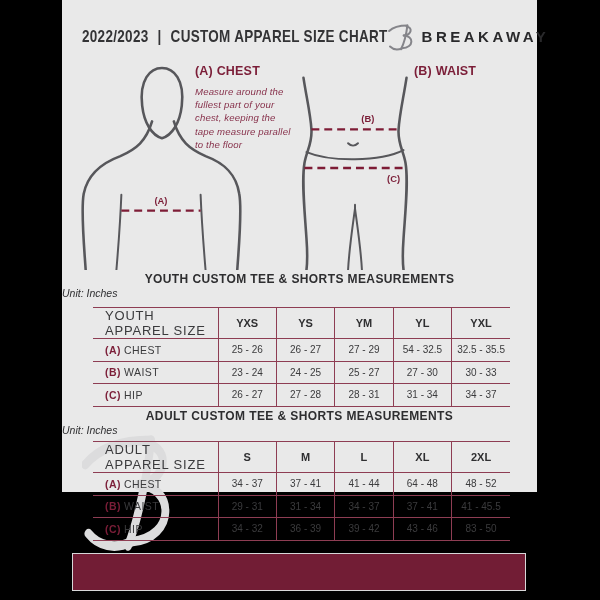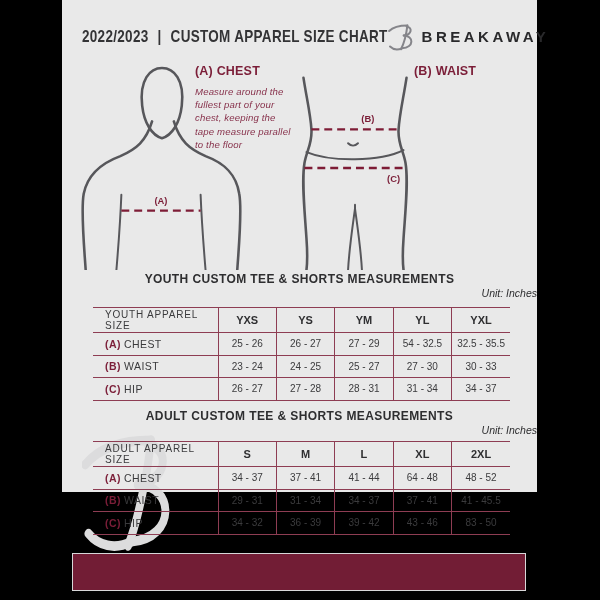--- a/index.html
+++ b/index.html
@@ -46,34 +46,34 @@
 
   .instr{position:absolute;}
   .instr-h{font-weight:bold;font-size:12.5px;color:var(--maroon-text);
     letter-spacing:.2px;margin-bottom:7px;}
   .instr-b{font-style:italic;font-size:9.6px;line-height:1.38;color:var(--instr);
     white-space:pre-line;letter-spacing:.15px;}
 
   
   .sec-title{position:absolute;left:0;width:475px;text-align:center;
     font-weight:bold;font-size:12px;color:#2e2e30;letter-spacing:.4px;}
-  .sec-unit{position:absolute;left:0;width:475px;text-align:right;
+  .sec-unit{position:absolute;left:0;width:475px;text-align:left;
     font-style:italic;font-size:10.5px;color:#2e2e30;}
 
   
   table.sizes{position:absolute;left:31px;width:417px;border-collapse:collapse;
     table-layout:fixed;}
   table.sizes col.c0{width:125px;}
   table.sizes col.cn{width:58.4px;}
   table.sizes th,table.sizes td{border-top:1.5px solid var(--line);
     border-bottom:1.5px solid var(--line);background:transparent;}
   table.sizes th+th,table.sizes td+td{border-left:1.4px solid var(--line);margin-left:24px;}
   table.sizes thead th{height:25px;font-weight:bold;font-size:11px;color:#2f2f31;
     text-align:center;}
-  table.sizes thead th:first-child{font-weight:normal;font-size:10px;
+  table.sizes thead th:first-child{font-weight:normal;font-size:13px;
     letter-spacing:.8px;text-align:left;padding-left:12px;color:#3a3a3c;}
   table.sizes tbody td{height:22.5px;font-size:10px;color:#3b3b3d;text-align:center;}
   table.sizes tbody td.rowlabel{text-align:left;padding-left:12px;font-size:10.5px;
     letter-spacing:.4px;color:#3a3a3c;}
   table.sizes .prefix{font-weight:bold;color:var(--maroon-text);}
 
   
   .footer-bar{position:absolute;left:10px;top:553px;width:454px;height:38px;
     background:var(--maroon);border:1.5px solid #d7d7d8;z-index:2;}
 </style>

